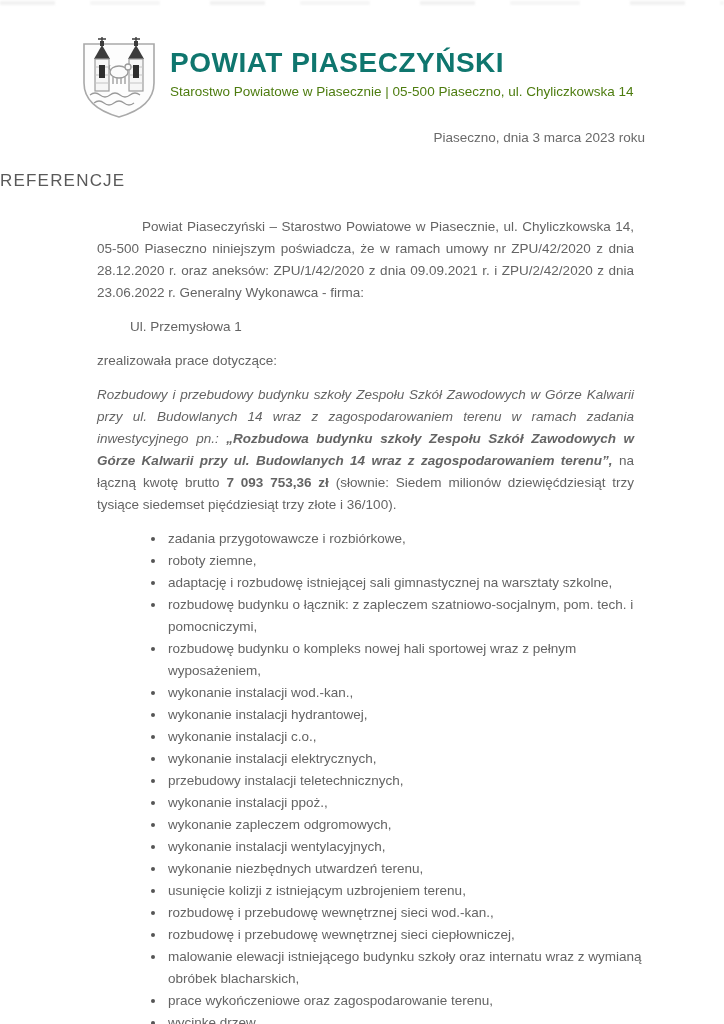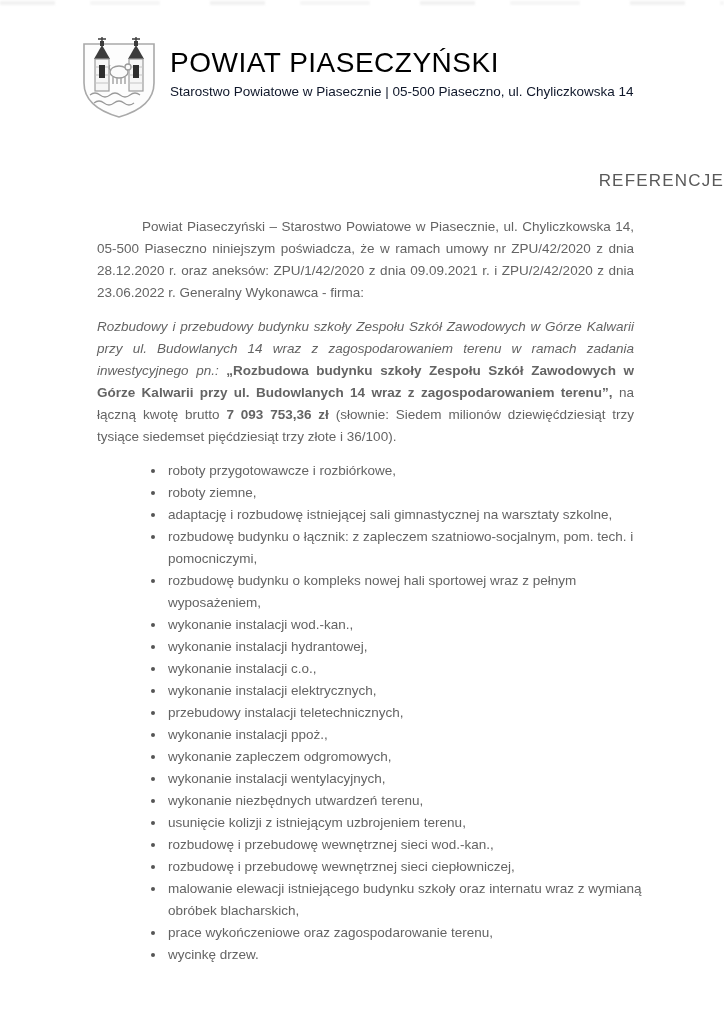--- a/index.html
+++ b/index.html
@@ -19,42 +19,42 @@
       rgba(120,120,120,0.10) 0 55px, rgba(255,255,255,0) 55px 90px,
       rgba(120,120,120,0.07) 90px 160px, rgba(255,255,255,0) 160px 210px);
     filter:blur(1px);
   }
 
   .header { position:absolute; top:37px; left:78px; display:flex; align-items:flex-start; }
   .crest { width:82px; height:84px; flex:0 0 auto; }
   .header-text { margin-left:10px; padding-top:11px; }
   .org-name {
     font-size:28px; line-height:1.05; letter-spacing:0.5px;
-    color:#000000; font-weight:400; white-space:nowrap;
+    color:#0f766e; font-weight:700; white-space:nowrap;
   }
-  .org-subtitle { margin-top:7px; font-size:13.5px; color:#0f172a; white-space:nowrap; }
+  .org-subtitle { margin-top:7px; font-size:13.5px; color:#4d7c0f; white-space:nowrap; }
 
   .dateline { position:absolute; top:130px; right:79px; font-size:13.5px; color:#6a6a6a; }
 
   .doc-title {
     position:absolute; top:171px; left:0; width:100%;
-    text-align:right; font-size:17px; letter-spacing:1.2px;
+    text-align:left; font-size:17px; letter-spacing:1.2px;
     color:#595959; font-weight:400;
   }
 
   .doc-body {
     position:absolute; top:204px; left:85px; width:561px;
     font-size:13.5px; line-height:22px; color:#646464;
   }
   .doc-body p { margin:12px; }
   .intro { text-align:justify; text-indent:45px; }
   .address { margin-left:45px; }
   .project { margin-left:43px; text-align:justify; }
   .project .desc { font-style:italic; }
-  .project .task { font-weight:bold; }
+  .project .task { font-style:italic; font-weight:bold; }
   .project .amount { font-weight:bold; }
   .work-list { margin:0; padding-left:81px; }
   .work-list li { padding-left:2px; line-height:22px; }
   .work-list li::marker { color:#555555; }
 </style>
 </head>
 <body>
 
 <div class="page">
   <div class="scan-artifact"></div>
@@ -87,35 +87,38 @@
 
       <path d="M12 58 q5 -4 10 0 t10 0 t10 0 t10 0 t10 0" fill="none" stroke="#9a9a9a" stroke-width="1.3"></path>
       <path d="M16 66 q5 -4 10 0 t10 0 t10 0 t10 0" fill="none" stroke="#9a9a9a" stroke-width="1.3"></path>
     </svg>
     <div class="header-text">
       <div class="org-name">POWIAT PIASECZYŃSKI</div>
       <div class="org-subtitle">Starostwo Powiatowe w Piasecznie | 05-500 Piaseczno, ul. Chyliczkowska 14</div>
     </div>
   </div>
 
+  <div class="dateline">Piaseczno, dnia 3 marca 2023 roku</div>
 
   <div class="doc-title">REFERENCJE</div>
 
   <div class="doc-body">
     <p class="intro">Powiat Piaseczyński – Starostwo Powiatowe w Piasecznie, ul. Chyliczkowska 14, 05-500 Piaseczno niniejszym poświadcza, że w ramach umowy nr ZPU/42/2020 z dnia 28.12.2020 r. oraz aneksów: ZPU/1/42/2020 z dnia 09.09.2021 r. i ZPU/2/42/2020 z dnia 23.06.2022 r. Generalny Wykonawca - firma:</p>
 
     <div class="address">
+      <div>Ul. Przemysłowa 1</div>
     </div>
 
+    <p class="works-intro">zrealizowała prace dotyczące:</p>
 
     <p class="project"><span class="desc">Rozbudowy i przebudowy budynku szkoły Zespołu Szkół Zawodowych w Górze Kalwarii przy ul. Budowlanych 14 wraz z zagospodarowaniem terenu w ramach zadania inwestycyjnego pn.: </span><span class="task">„Rozbudowa budynku szkoły Zespołu Szkół Zawodowych w Górze Kalwarii przy ul. Budowlanych 14 wraz z zagospodarowaniem terenu”,</span><span> na łączną kwotę brutto </span><span class="amount">7 093 753,36 zł</span><span> (słownie: Siedem milionów dziewięćdziesiąt trzy tysiące siedemset pięćdziesiąt trzy złote i 36/100).</span></p>
 
 
     <ul class="work-list">
-      <li>roboty przygotowawcze i rozbiórkowe,</li>
+      <li>zadania przygotowawcze i rozbiórkowe,</li>
       <li>roboty ziemne,</li>
       <li>adaptację i rozbudowę istniejącej sali gimnastycznej na warsztaty szkolne,</li>
       <li>rozbudowę budynku o łącznik: z zapleczem szatniowo-socjalnym, pom. tech. i pomocniczymi,</li>
       <li>rozbudowę budynku o kompleks nowej hali sportowej wraz z pełnym wyposażeniem,</li>
       <li>wykonanie instalacji wod.-kan.,</li>
       <li>wykonanie instalacji hydrantowej,</li>
       <li>wykonanie instalacji c.o.,</li>
       <li>wykonanie instalacji elektrycznych,</li>
       <li>przebudowy instalacji teletechnicznych,</li>
       <li>wykonanie instalacji ppoż.,</li>

